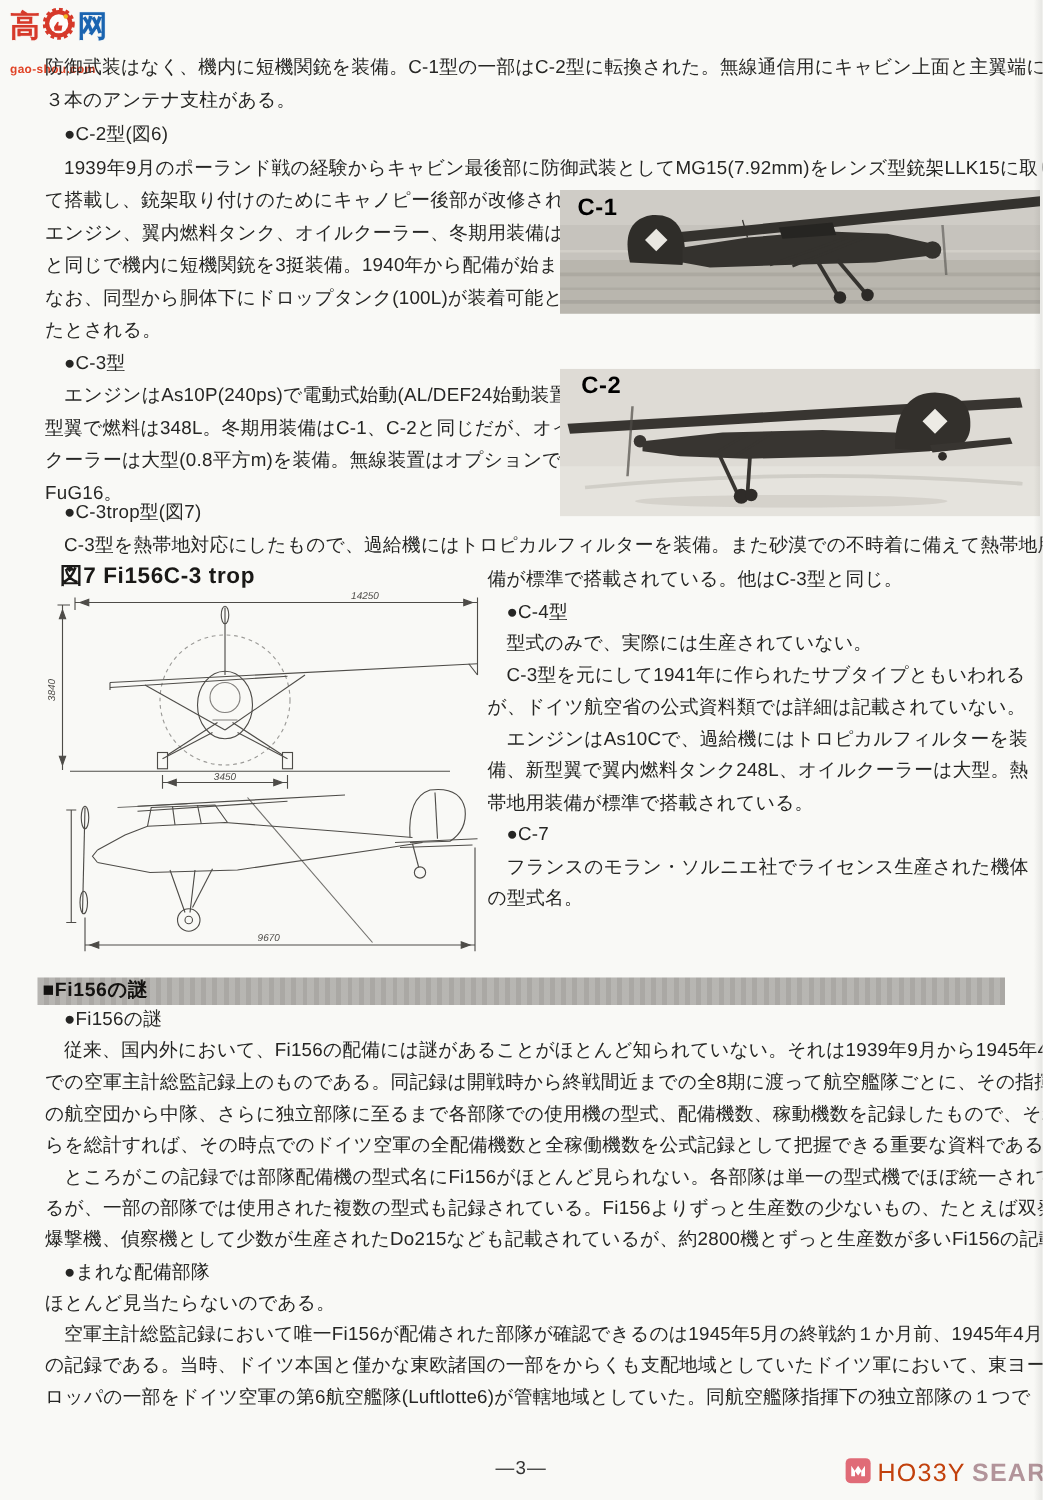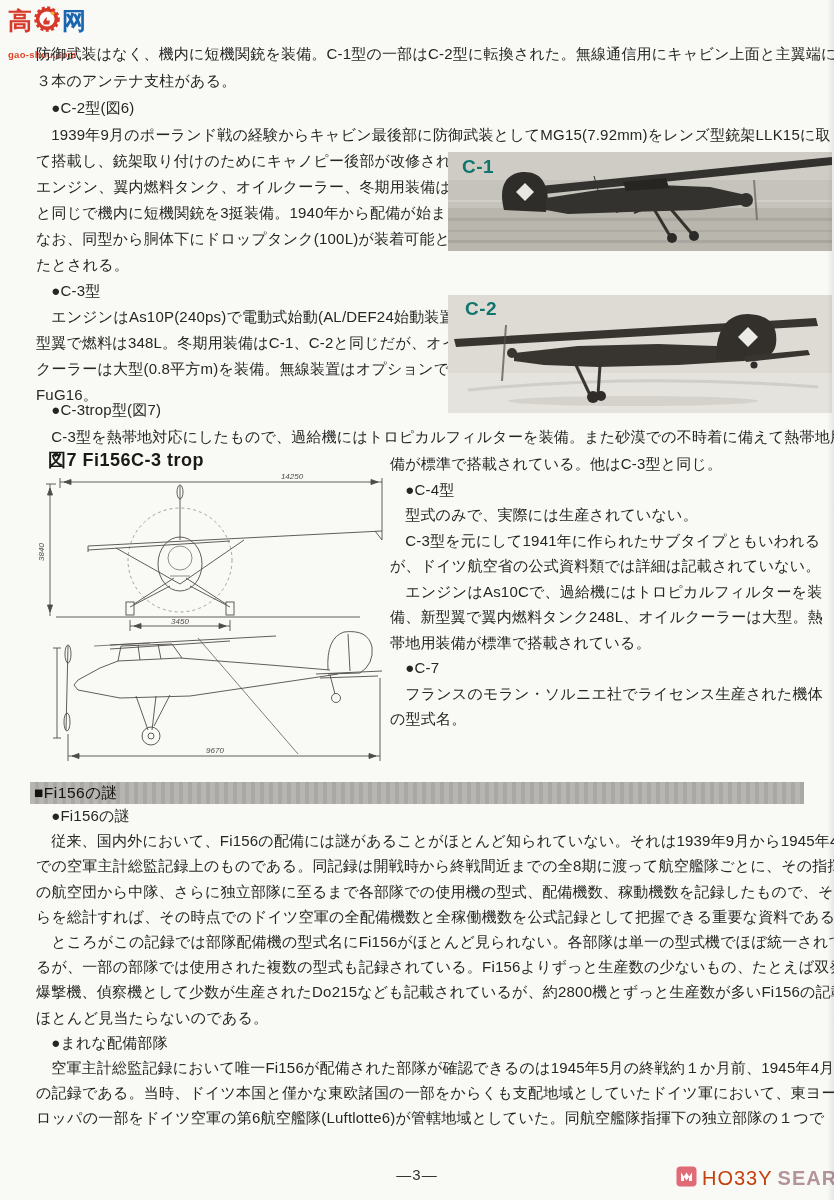--- a/index.html
+++ b/index.html
@@ -15,36 +15,36 @@
   
   .tblock { position:absolute; color:#262624; font-size:15px; letter-spacing:0.2px; }
   .tblock > div { white-space:nowrap; }
   #intro   { left:36px; top:40px;  width:770px; line-height:27px; }
   #leftcol { left:36px; top:148px; width:416px; line-height:26px; }
   #midlines{ left:36px; top:396px; width:770px; line-height:27px; }
   #rightcol{ left:390px; top:451px; width:442px; line-height:25.5px; }
   #mystery { left:36px; top:803px; width:772px; line-height:25.2px; }
   
   .photo { position:absolute; display:block; }
-  .photo-label { position:absolute; font-weight:bold; font-size:19px; color:#0f766e; letter-spacing:0.5px; }
+  .photo-label { position:absolute; font-weight:bold; font-size:19px; color:#000000; letter-spacing:0.5px; }
   #fig6caption {
     position:absolute; left:540px; top:250px; width:240px; text-align:center;
     font-weight:bold; font-size:18px; line-height:22px; color:#161512;
   }
   
   #fig7title { position:absolute; left:48px; top:448px; font-weight:bold; font-size:18px; color:#1a1917; letter-spacing:0.5px; }
   #fig7svg { position:absolute; left:30px; top:468px; }
   .dimtext { font-size:8px; font-style:italic; fill:#4e4c48; font-family:"Liberation Sans",sans-serif; }
   
   #banner {
     position:absolute; left:30px; top:782px; width:774px; height:22px;
     background:
       repeating-linear-gradient(90deg, rgba(255,255,255,0.06) 0 5px, rgba(0,0,0,0.05) 5px 9px),
       #b3b1ad;
-    color:#131210; font-weight:normal; font-size:15.5px; line-height:22px;
+    color:#131210; font-weight:bold; font-size:15.5px; line-height:22px;
     padding-left:4px; box-sizing:border-box; letter-spacing:0.5px;
   }
   
   #sitelogo { position:absolute; left:8px; top:6px; width:92px; }
   #sitelogo .row { display:flex; align-items:center; gap:2px; }
   .logo-char { font-weight:bold; font-size:24px; line-height:26px; }
   .logo-gao  { color:#d6392a; text-shadow:0 0 1px #f5c9c2; }
   .logo-wang { color:#1a64b0; text-shadow:0 0 1px #bcd4ec; }
   .logo-domain { font-size:9.5px; font-weight:bold; color:#e04326; letter-spacing:0.3px; margin-top:13px; }
   
@@ -275,22 +275,22 @@
 
   <div id="mystery" class="tblock">
     <div>　●Fi156の謎</div>
     <div>　従来、国内外において、Fi156の配備には謎があることがほとんど知られていない。それは1939年9月から1945年4月ま</div>
     <div>での空軍主計総監記録上のものである。同記録は開戦時から終戦間近までの全8期に渡って航空艦隊ごとに、その指揮下</div>
     <div>の航空団から中隊、さらに独立部隊に至るまで各部隊での使用機の型式、配備機数、稼動機数を記録したもので、それ</div>
     <div>らを総計すれば、その時点でのドイツ空軍の全配備機数と全稼働機数を公式記録として把握できる重要な資料である。</div>
     <div>　ところがこの記録では部隊配備機の型式名にFi156がほとんど見られない。各部隊は単一の型式機でほぼ統一されてい</div>
     <div>るが、一部の部隊では使用された複数の型式も記録されている。Fi156よりずっと生産数の少ないもの、たとえば双発の</div>
     <div>爆撃機、偵察機として少数が生産されたDo215なども記載されているが、約2800機とずっと生産数が多いFi156の記載が</div>
+    <div>　●まれな配備部隊</div>
     <div>ほとんど見当たらないのである。</div>
-    <div>　●まれな配備部隊</div>
     <div>　空軍主計総監記録において唯一Fi156が配備された部隊が確認できるのは1945年5月の終戦約１か月前、1945年4月9日</div>
     <div>の記録である。当時、ドイツ本国と僅かな東欧諸国の一部をからくも支配地域としていたドイツ軍において、東ヨー</div>
     <div>ロッパの一部をドイツ空軍の第6航空艦隊(Luftlotte6)が管轄地域としていた。同航空艦隊指揮下の独立部隊の１つで</div>
   </div>
 
   <div id="pagenum">—3—</div>
 
   <div id="brand">
     <span>
       <svg width="21" height="21" viewBox="0 0 21 21">

